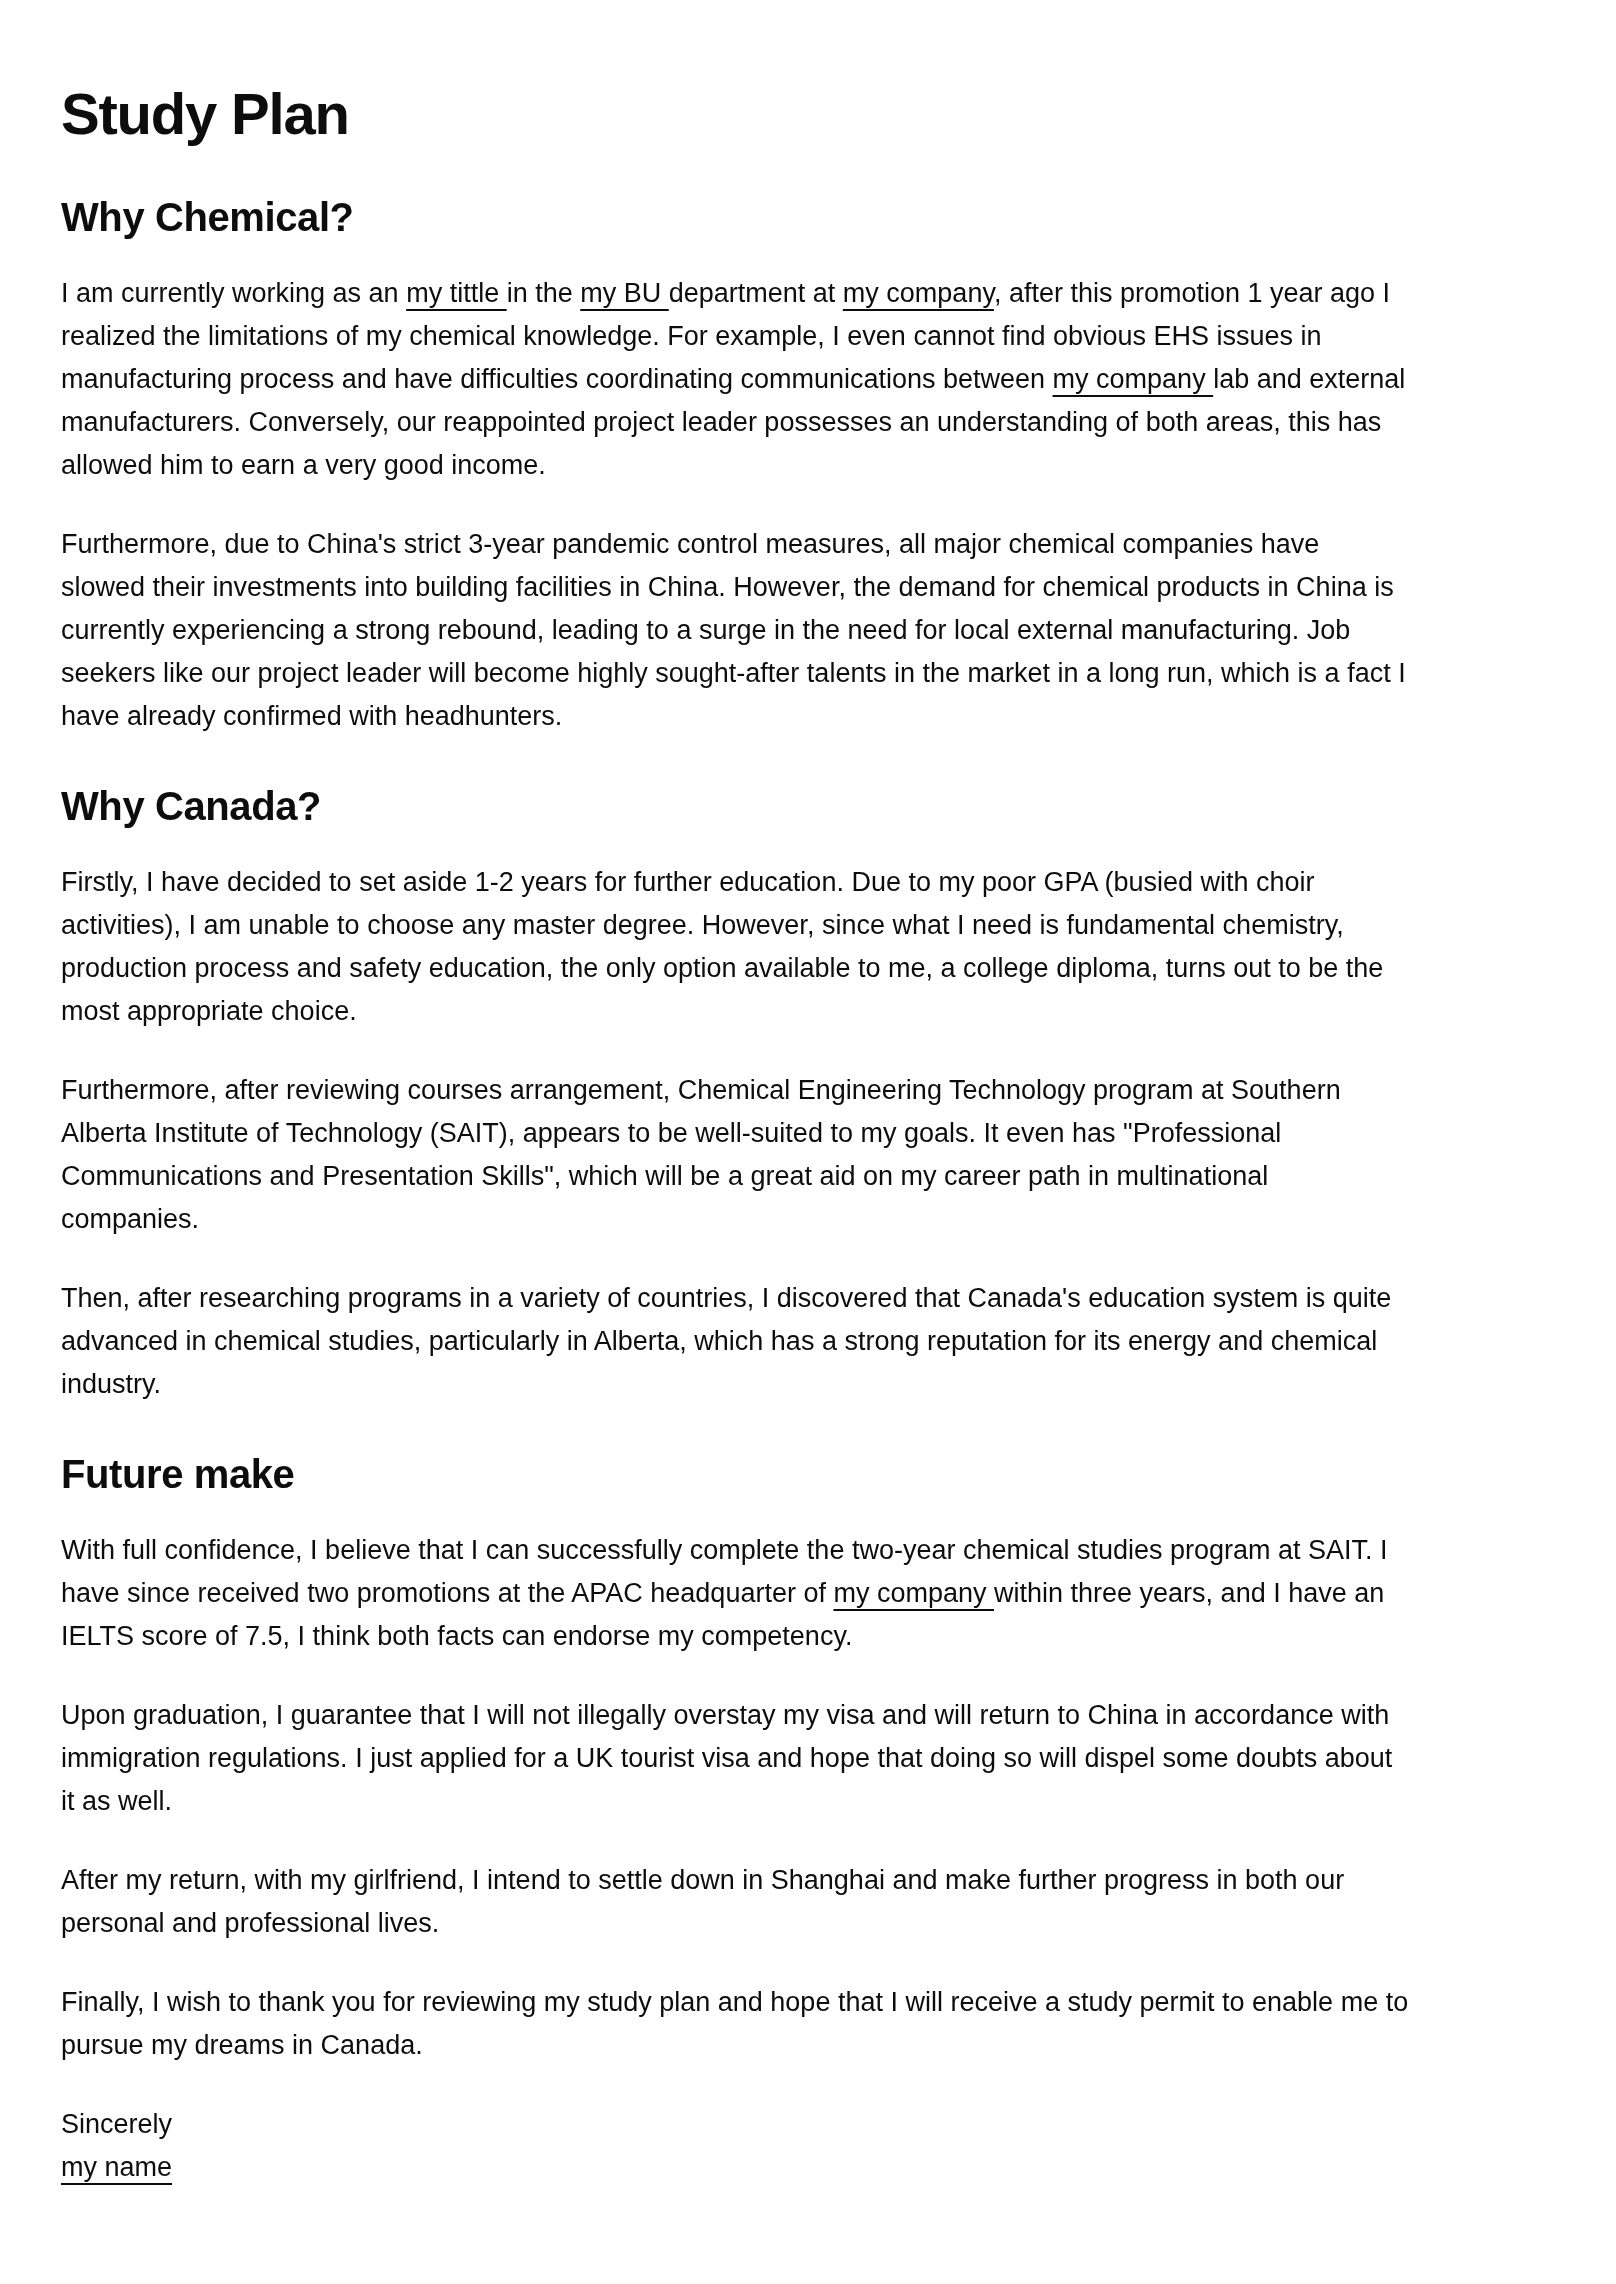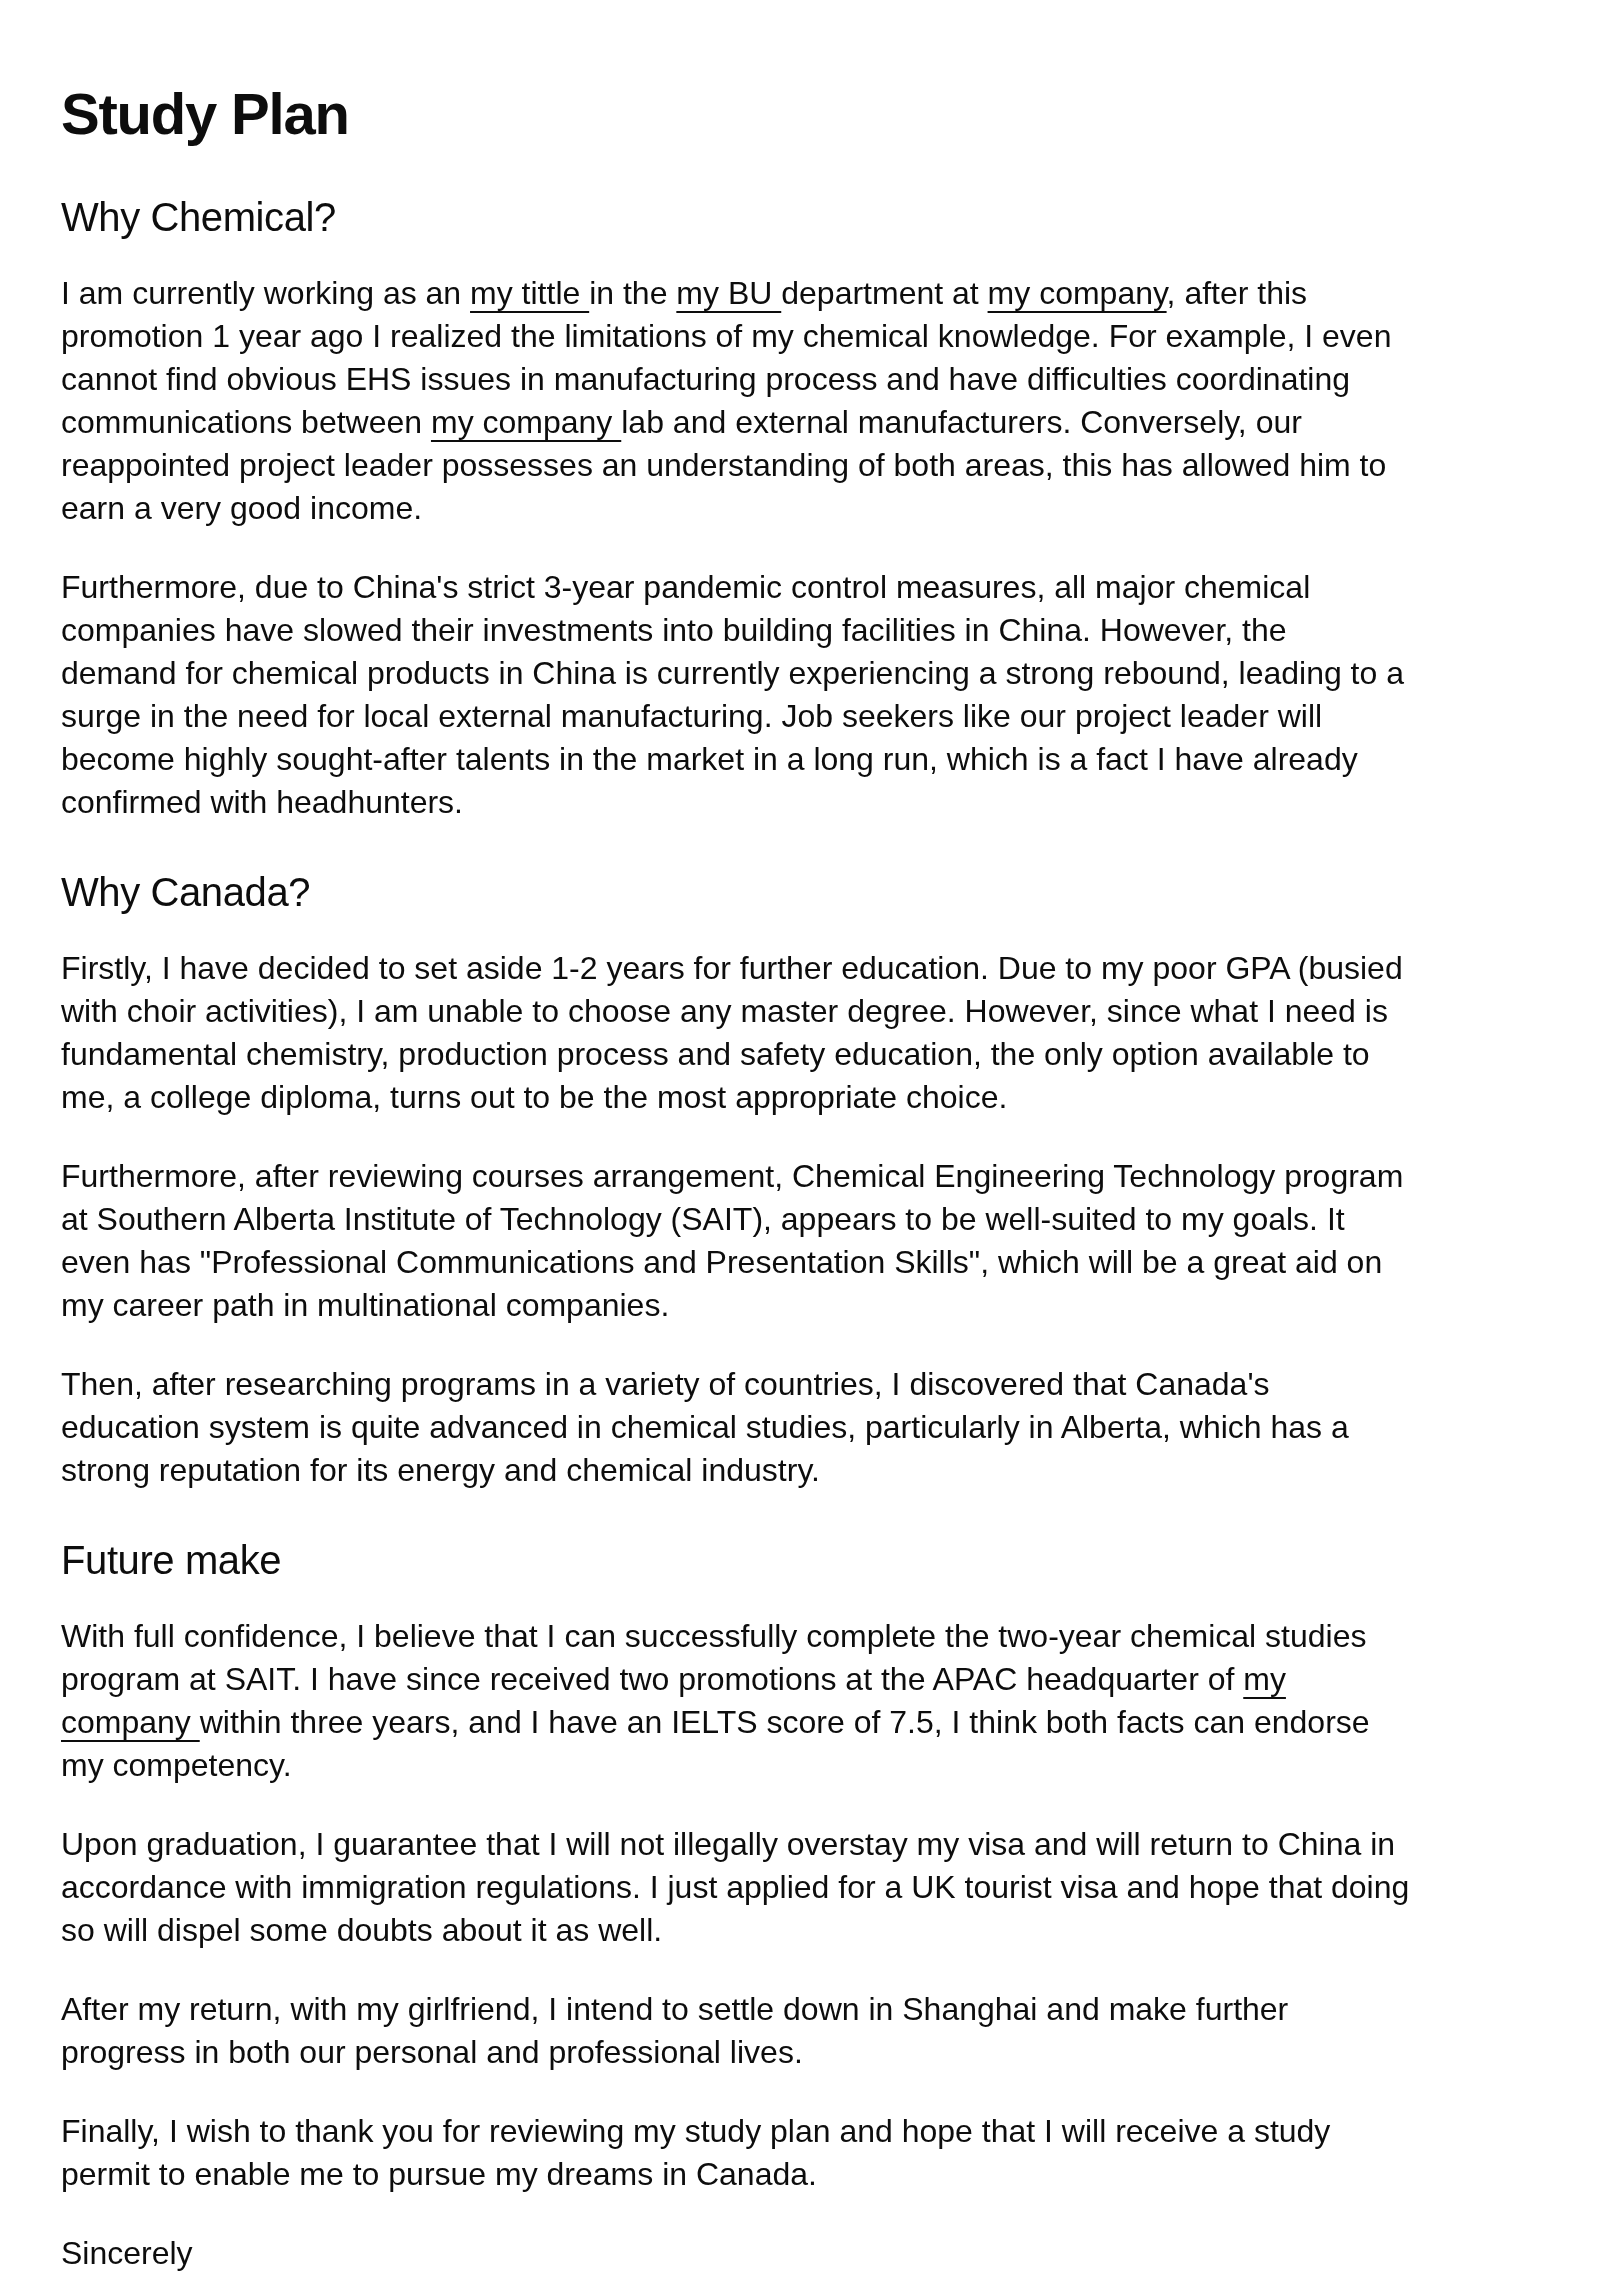--- a/index.html
+++ b/index.html
@@ -20,26 +20,26 @@
   h1 {
     font-size: 58px;
     line-height: 1.2;
     font-weight: 700;
     letter-spacing: -1.2px;
     margin: 0 0 31px 0;
   }
   h2 {
     font-size: 40px;
     line-height: 1.2;
-    font-weight: 400;
+    font-weight: 700;
     letter-spacing: -0.4px;
     margin: 44px 0 31px 0;
   }
   p {
-    font-size: 32px;
+    font-size: 27px;
     line-height: 43px;
     margin: 0 0 36px 0;
     max-width: 1503px;
   }
   .u {
     text-decoration: underline;
     text-decoration-thickness: 2.4px;
     text-underline-offset: 6.5px;
   }
   .closing {

